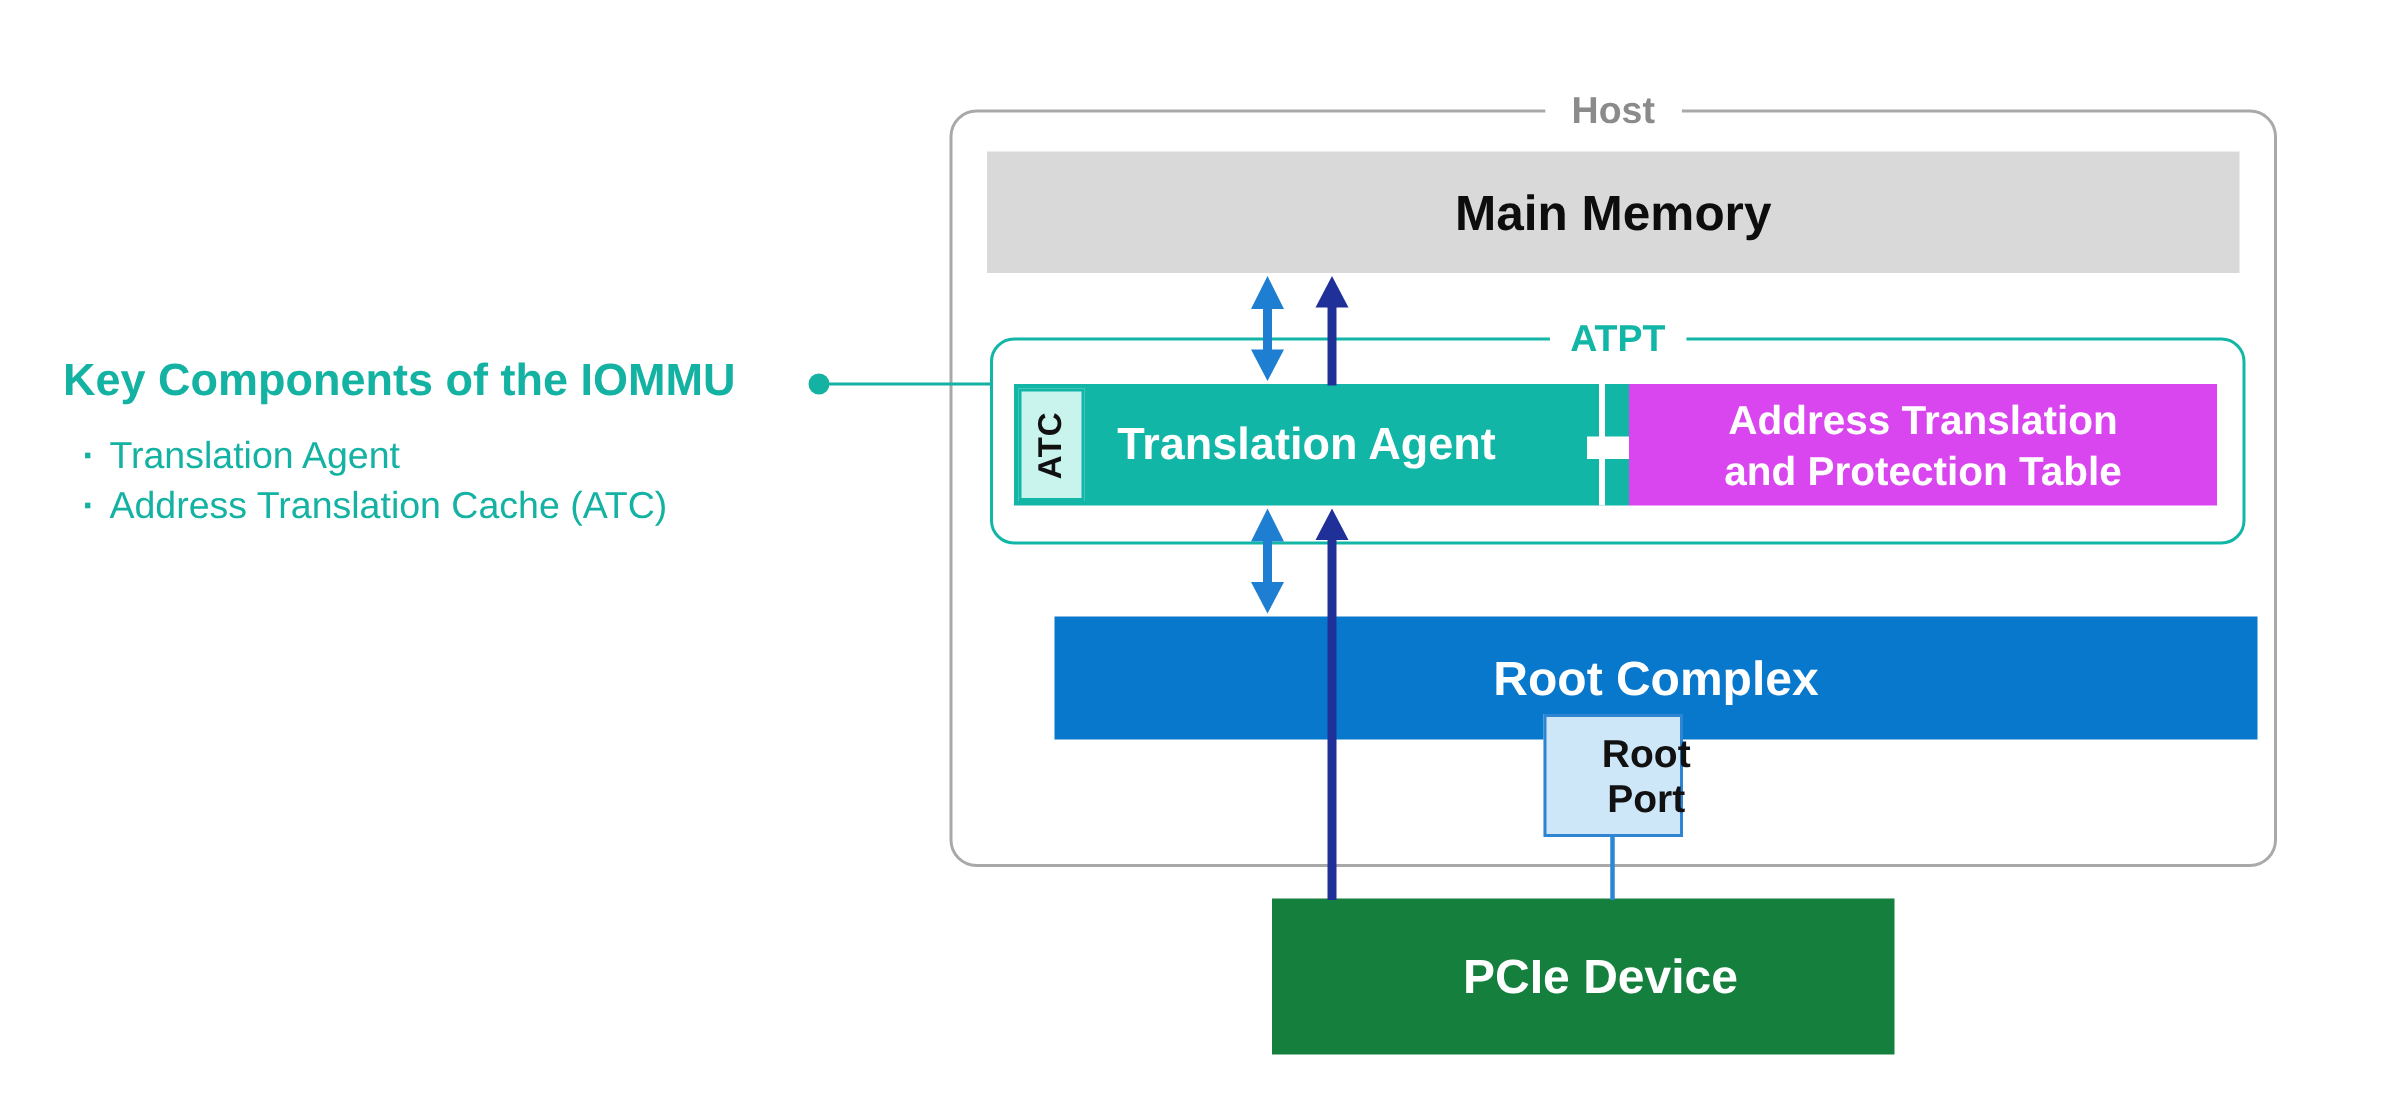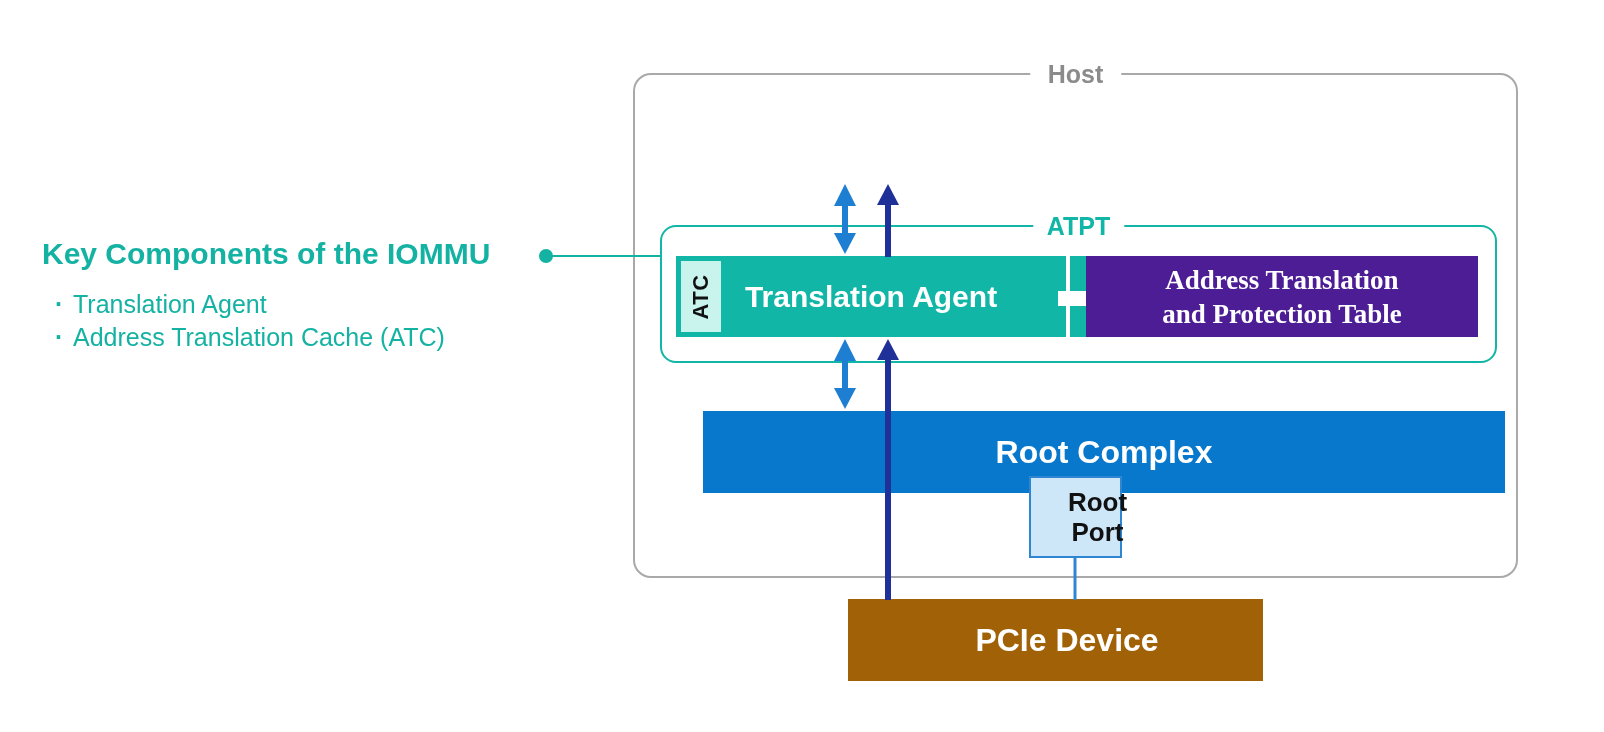--- a/index.html
+++ b/index.html
@@ -88,41 +88,40 @@
   .ta-atpt-seam {
     left: 1066px; top: 256px; width: 4px; height: 81px;
     background: #ffffff;
   }
   .ta-atpt-notch {
     left: 1058px; top: 291px; width: 28px; height: 15px;
     background: #ffffff;
   }
   .atpt-box {
     left: 1086px; top: 256px; width: 392px; height: 81px;
-    background: #4c1d95;
+    background: #d946ef;
     font-size: 27px; font-weight: bold; color: #ffffff;
     line-height: 34px;
-    font-family: Liberation Serif, serif;
   }
 
   
   .root-complex {
     left: 675px; top: 411px; width: 802px; height: 82px;
     background: #0878cc;
     font-size: 32px; font-weight: bold; color: #ffffff; margin-left: 28px;
   }
   .root-port {
     left: 1029px; top: 476px; width: 93px; height: 82px;
     background: #cde7f9; border: 2px solid #2e86d3;
     font-size: 26px; font-weight: bold; color: #111111;
     line-height: 30px; z-index: 6; padding-left: 44px;
   }
   .pcie-device {
-    left: 848px; top: 599px; width: 415px; height: 82px;
-    background: #a16207;
+    left: 848px; top: 599px; width: 415px; height: 104px;
+    background: #15803d;
     font-size: 32px; font-weight: bold; color: #ffffff; padding-left: 23px;
   }
 
   
   .overlay {
     position: absolute; left: 0; top: 0;
     width: 1604px; height: 732px;
     z-index: 5; pointer-events: none;
   }
 </style>
@@ -135,20 +134,23 @@
 
   <ul class="abs callout-list">
     <li class="pre">Translation Agent</li>
     <li class="pre">Address Translation Cache (ATC)</li>
   </ul>
 
   <div class="abs host-box">
     <span class="host-label">Host</span>
   </div>
 
+  <div class="abs center main-memory">
+    <span>Main Memory</span>
+  </div>
 
   <div class="abs iommu-box">
     <span class="iommu-label">ATPT</span>
   </div>
 
   <div class="abs center ta-box">
     <span>Translation Agent</span>
   </div>
 
   <div class="abs center atc-box">

